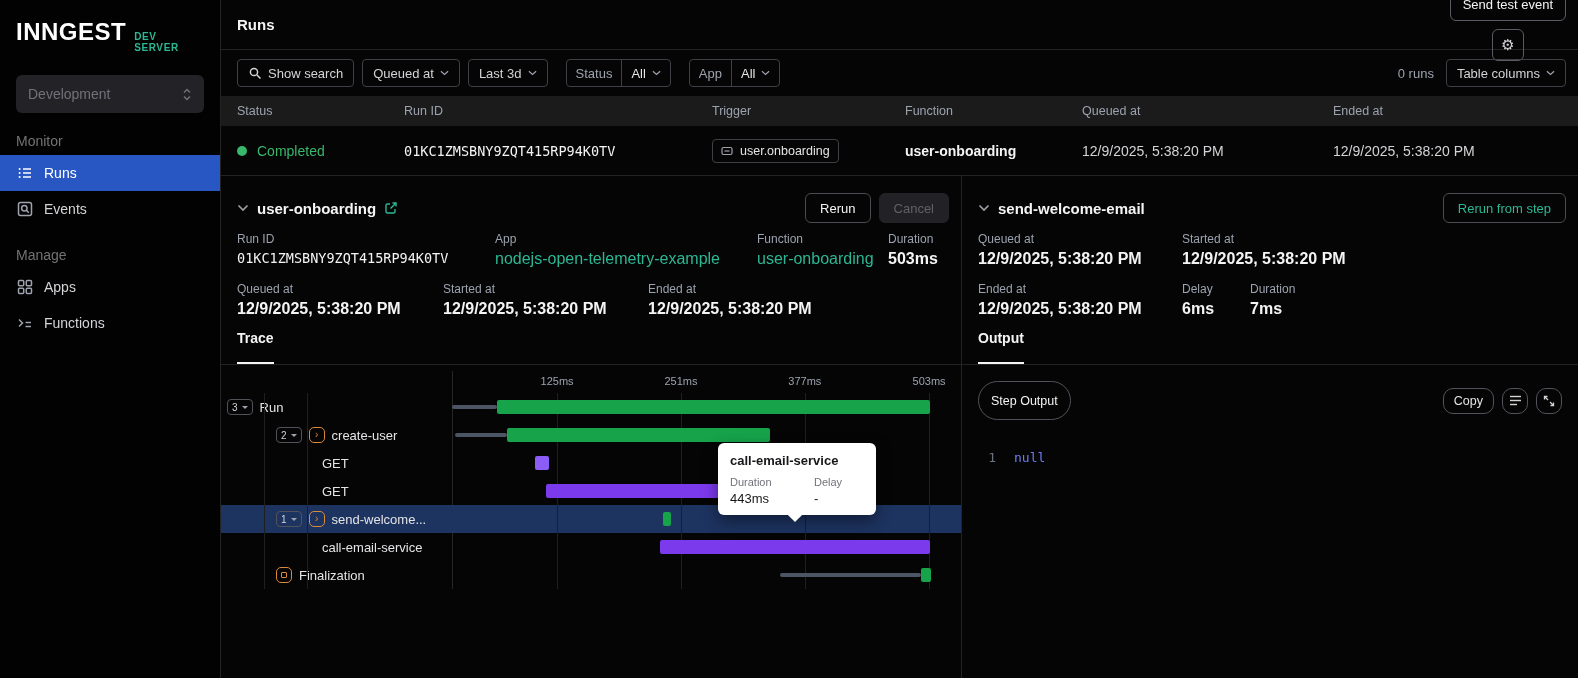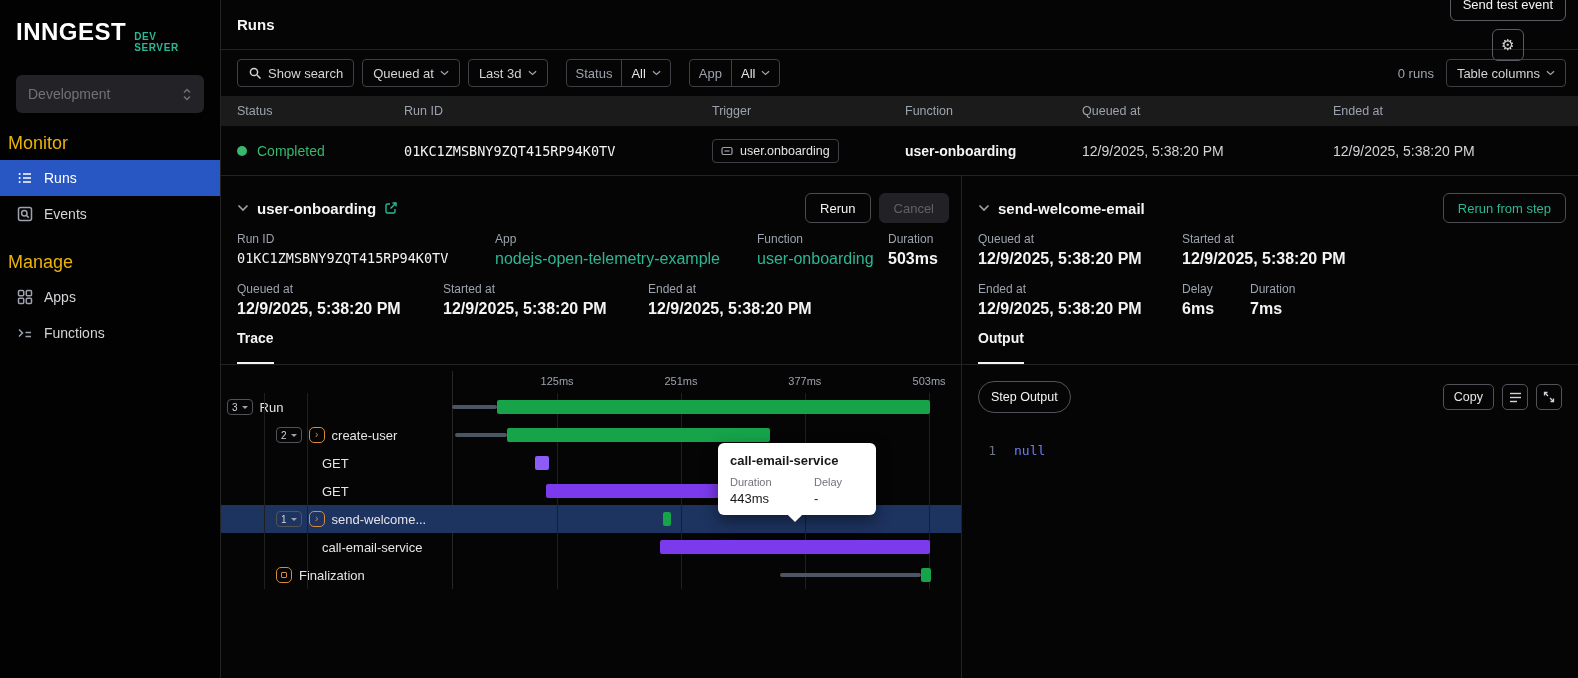--- a/index.html
+++ b/index.html
@@ -6,21 +6,21 @@
   html,body { background:#000; }
   body { font-family:"Liberation Sans", sans-serif; color:#e4e4e7; font-size:14px; }
   .app { width:1578px; height:678px; display:flex; background:#050505; overflow:hidden; }
 
   
   .sidebar { width:221px; flex:none; background:#020202; border-right:1px solid #232323; display:flex; flex-direction:column; }
   .logo-row { display:flex; align-items:baseline; padding:18px 16px 0 16px; }
   .logo { font-size:24px; font-weight:800; letter-spacing:.5px; color:#fff; }
   .logo-badge { font-size:10px; font-weight:700; letter-spacing:.6px; color:#2cb795; margin-left:8px; }
   .env-select { margin:22px 16px 0 16px; height:38px; background:#232327; border:none; border-radius:6px; color:#71717a; font-size:14px; font-family:inherit; display:flex; align-items:center; justify-content:space-between; padding:0 12px; cursor:pointer; }
-  .nav-label { font-size:18px; font-weight:500; color:#eab308; margin:20px 0 6px 8px; }
+  .nav-label { font-size:14px; font-weight:500; color:#737373; margin:20px 0 6px 16px; }
   .nav-item { height:36px; display:flex; align-items:center; gap:10px; padding:0 16px; color:#d4d4d8; font-size:14px; cursor:pointer; }
   .nav-item .nav-icon { color:#9ca3af; flex:none; }
   .nav-item.active { background:#2857c4; color:#fff; }
   .nav-item.active .nav-icon { color:#fff; }
 
   
   .main { flex:1; display:flex; flex-direction:column; min-width:0; }
   .topbar { height:50px; flex:none; display:flex; align-items:center; padding:0 12px 0 16px; border-bottom:1px solid #232323; }
   .page-title { font-size:15px; font-weight:600; color:#f4f4f5; }
   .topbar-right { margin-left:auto; display:flex; align-items:center; gap:8px;flex-direction:column; }
@@ -98,23 +98,23 @@
   .tooltip { position:absolute; left:497px; top:78px; width:158px; background:#fff; border-radius:6px; padding:10px 12px 9px 12px; z-index:5; box-shadow:0 6px 16px rgba(0,0,0,.45); }
   .tooltip-title { font-size:13px; font-weight:700; color:#18181b; margin-bottom:8px; }
   .tooltip-grid { display:grid; grid-template-columns:1fr 50px; row-gap:3px; }
   .tooltip-label { font-size:11px; color:#71717a; }
   .tooltip-value { font-size:13px; color:#18181b; }
   .tooltip-arrow { position:absolute; bottom:-5px; left:72px; width:10px; height:10px; background:#fff; transform:rotate(45deg); }
 
   
   .output { flex:1; display:flex; flex-direction:column; }
   .output-toolbar { display:flex; align-items:center; padding:16px 16px 0 16px; gap:8px; }
-  .pill { border:1px solid #52525b; border-radius:999px; height:32px; padding:0 12px; font-size:12.5px; display:inline-flex; align-items:center; color:#f4f4f5; background:transparent; font-family:inherit; cursor:pointer; }
+  .pill { border:1px solid #52525b; border-radius:999px; height:39px; padding:0 12px; font-size:12.5px; display:inline-flex; align-items:center; color:#f4f4f5; background:transparent; font-family:inherit; cursor:pointer; }
   .toolbar-right { margin-left:auto; display:flex; align-items:center; gap:8px; }
-  .mini-btn { font-family:inherit; height:26px; border:1px solid #52525b; border-radius:5px; background:transparent; color:#e4e4e7; font-size:12.5px; padding:0 10px; display:inline-flex; align-items:center; justify-content:center; cursor:pointer; }
+  .mini-btn { font-family:inherit; height:26px; border:1px solid #52525b; border-radius:10px; background:transparent; color:#e4e4e7; font-size:12.5px; padding:0 10px; display:inline-flex; align-items:center; justify-content:center; cursor:pointer; }
   .mini-btn.icon { width:26px; padding:0; color:#d4d4d8; }
   .code { margin-top:30px; padding-left:24px; display:flex; gap:18px; font-family:"DejaVu Sans Mono", monospace; font-size:13px; }
   .ln { color:#6b7280; min-width:10px; text-align:right; }
   .null-val { color:#6d7cf5; }
 
   svg { display:block; }
 </style>
 </head>
 <body>
 

